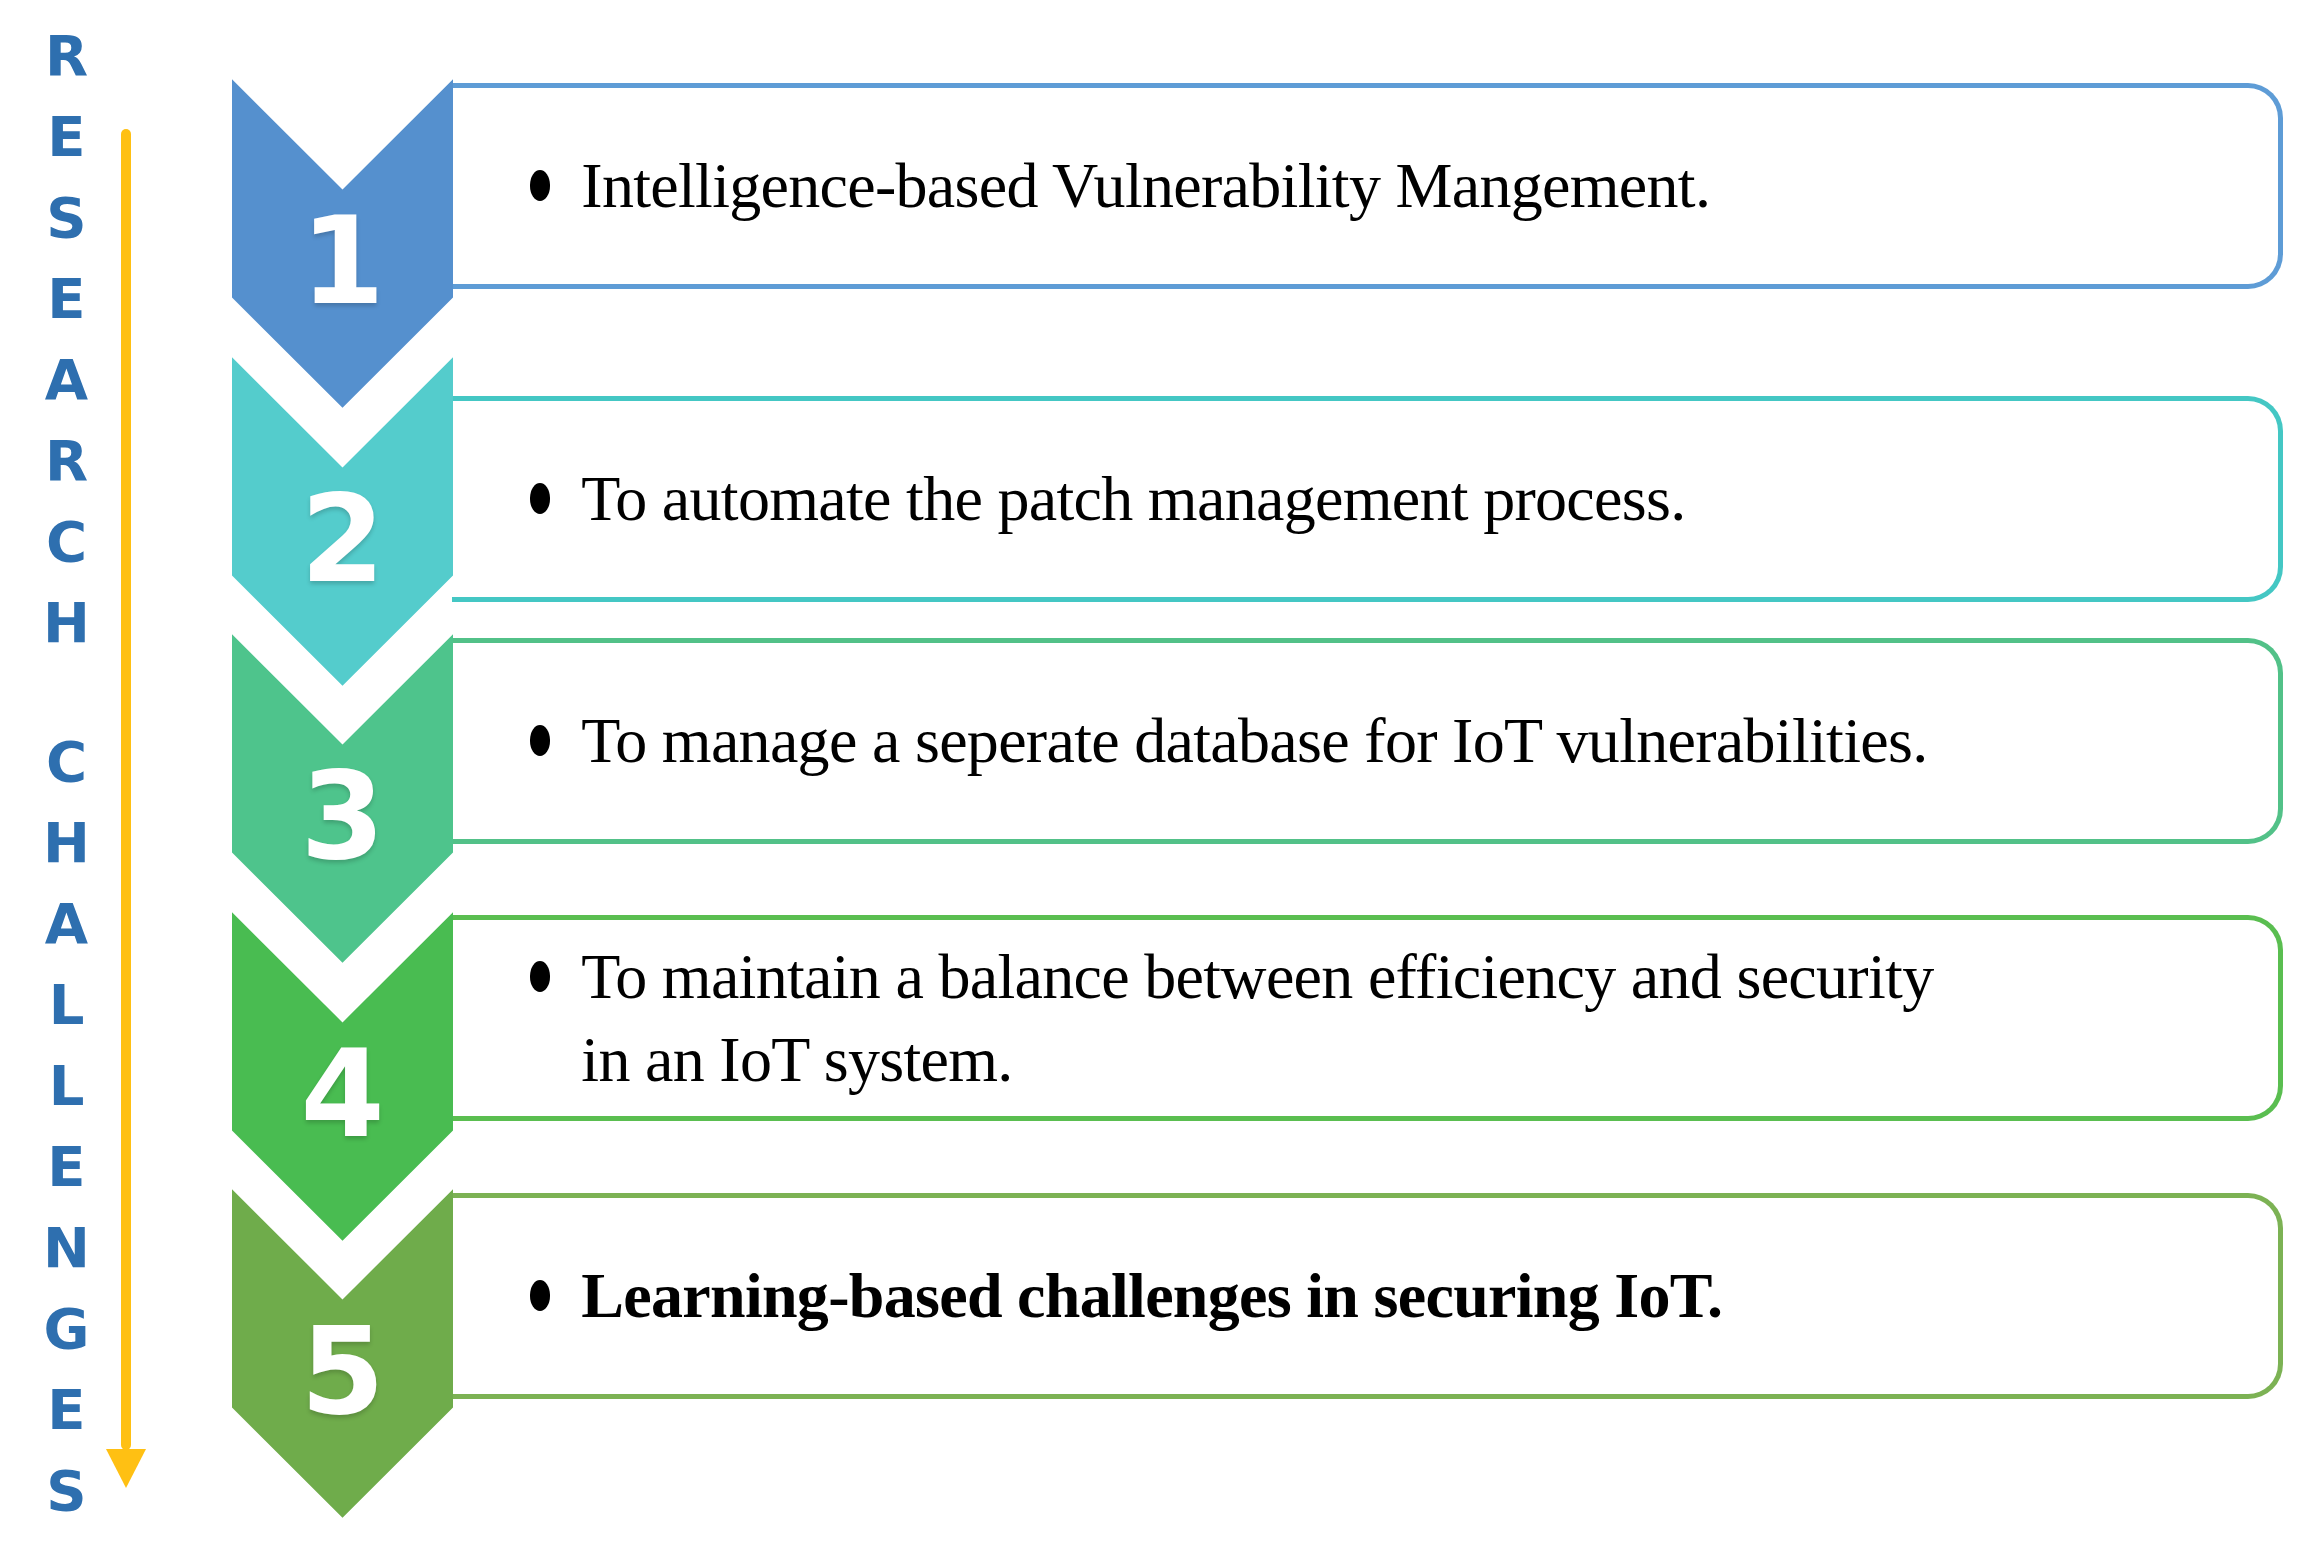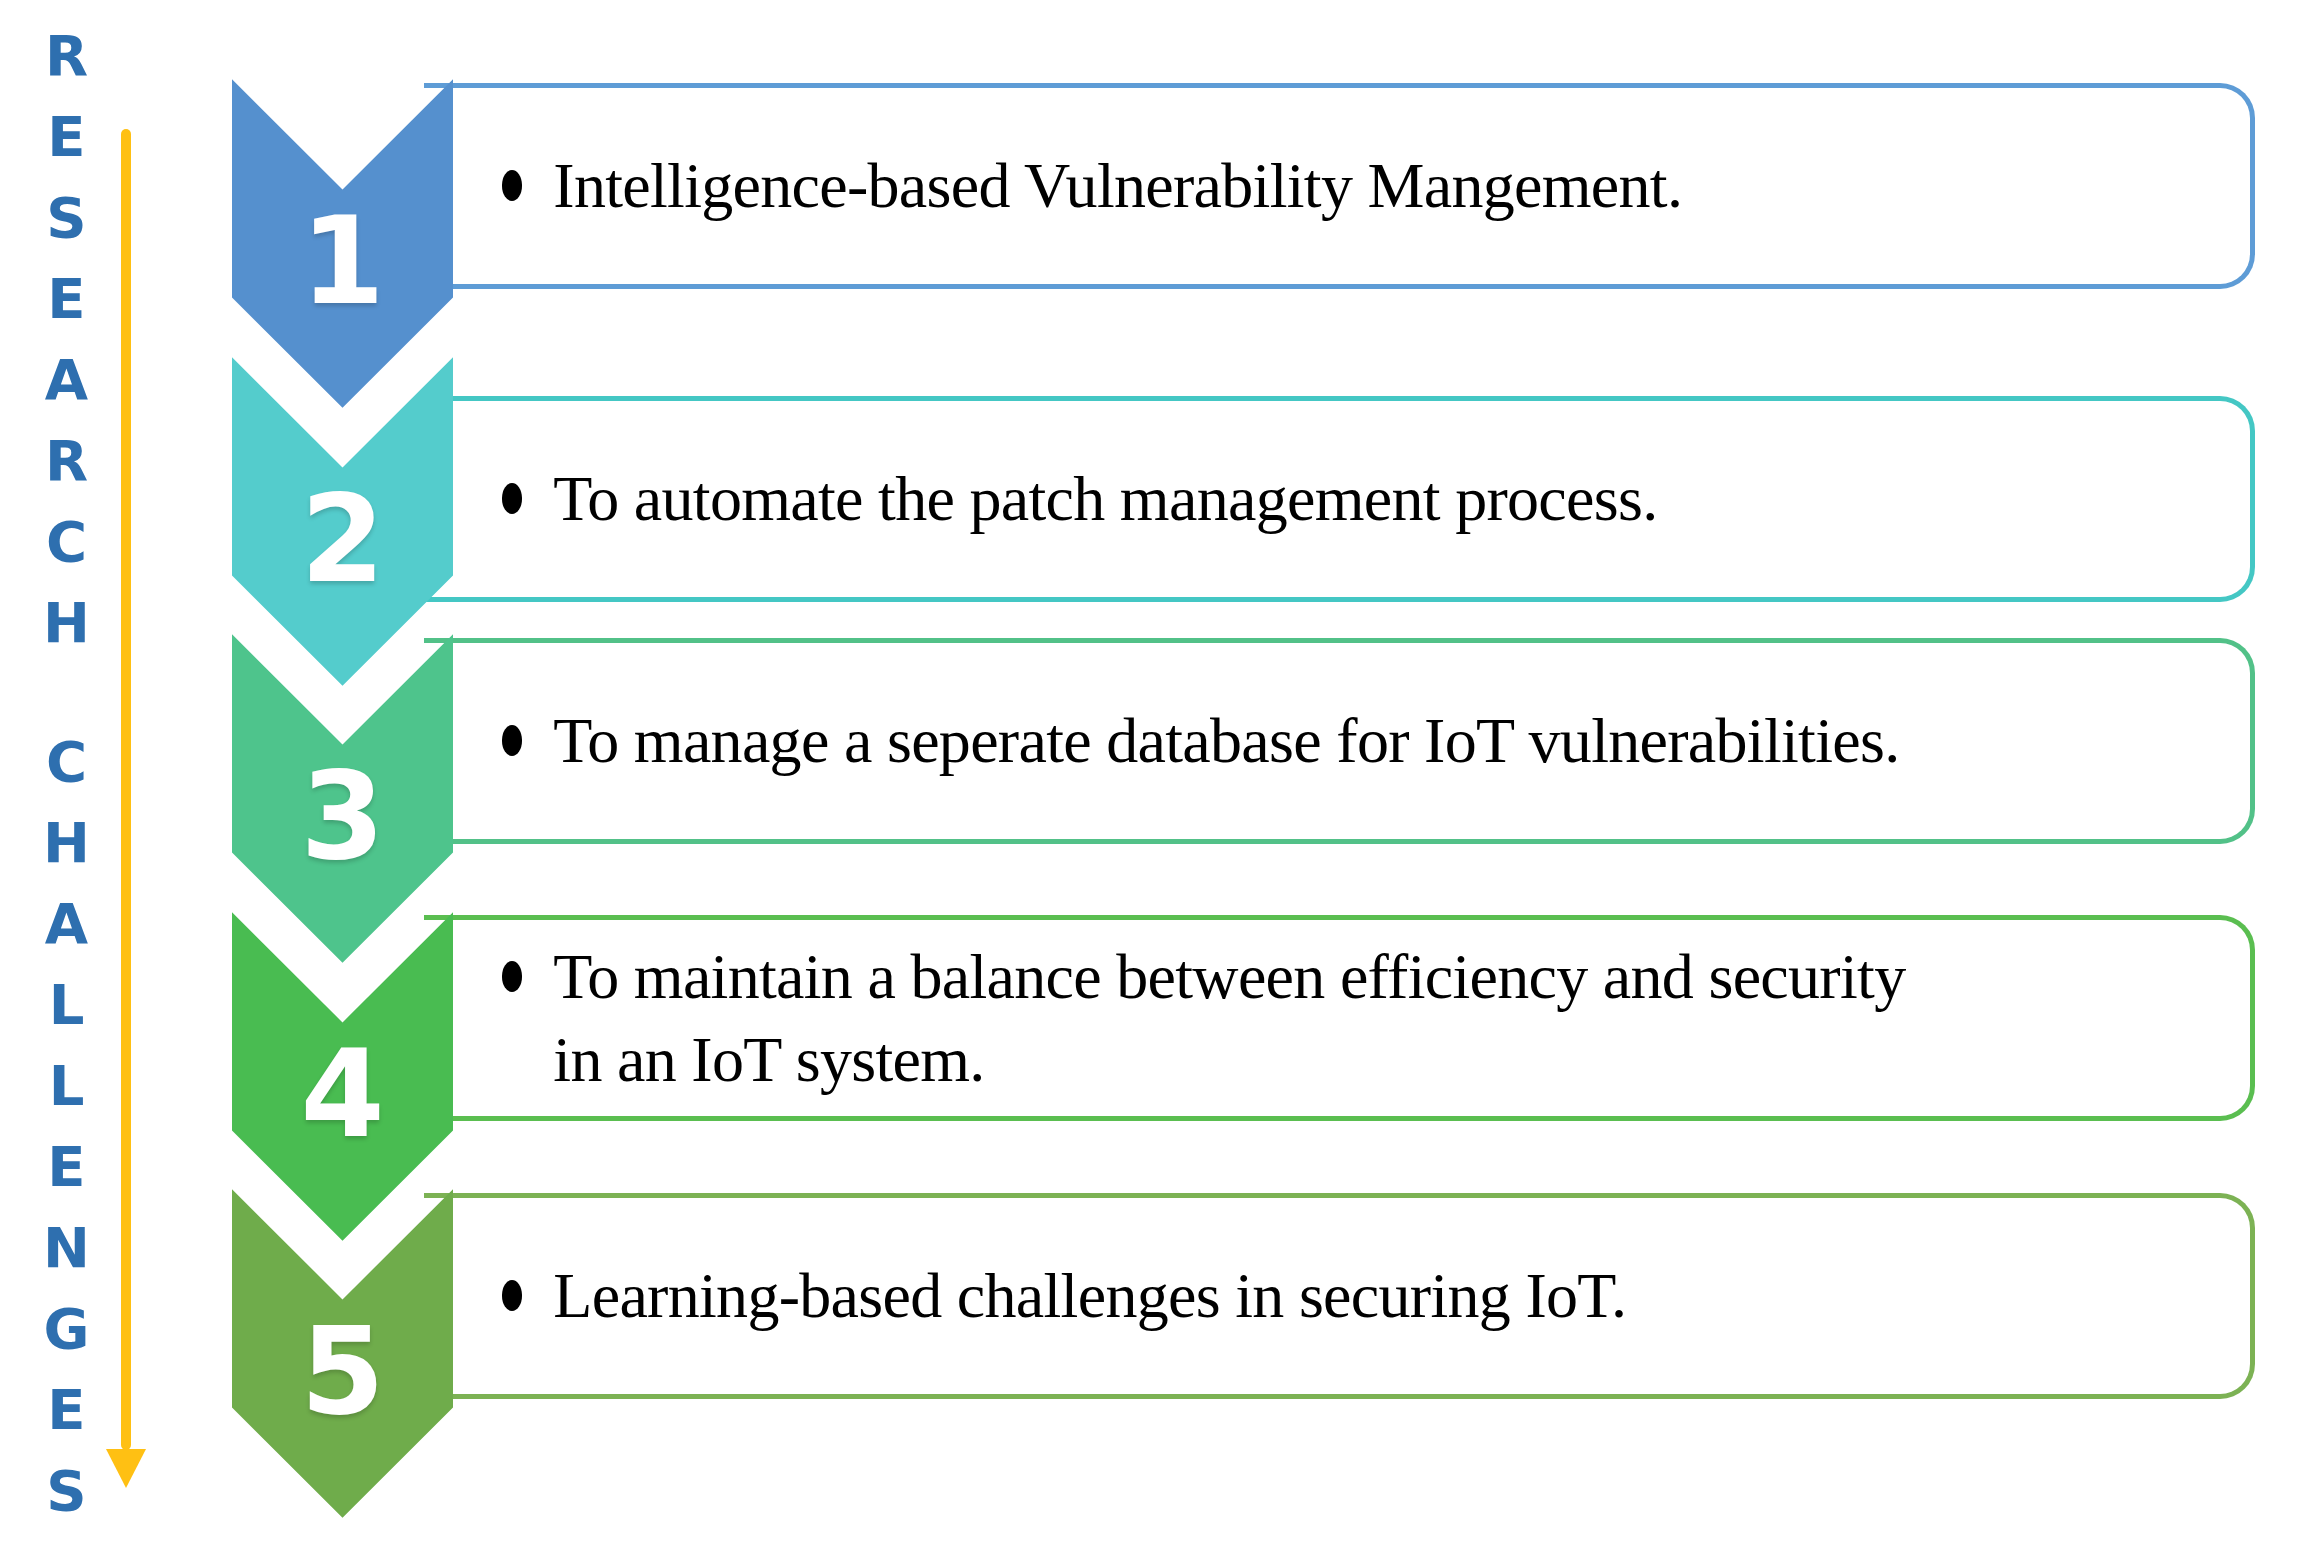--- a/index.html
+++ b/index.html
@@ -18,21 +18,21 @@
               border-top:39px solid #FFC013;}
 
   
   .chevron{position:absolute;left:232px;width:221px;height:329px;}
   .chevron svg{display:block;width:221px;height:329px;}
   .chev-num{position:absolute;left:0;right:0;top:122px;text-align:center;color:#ffffff;
             font-family:"DejaVu Sans",sans-serif;font-weight:bold;font-size:121px;line-height:1;
             text-shadow:0 3.4px 4.7px rgba(0,0,0,0.18);}
 
   
-  .item-box{position:absolute;left:424px;width:1831px;height:206px;box-sizing:border-box;
+  .item-box{position:absolute;left:452px;width:1831px;height:206px;box-sizing:border-box;
             background:#ffffff;border-style:solid;border-width:5.4px 5.4px 5.4px 0;
             border-radius:0 35px 35px 0;display:flex;align-items:center;
             padding-left:78px;padding-right:47px;}
   .item-content{display:flex;align-items:flex-start;}
   .bullet{width:20.3px;height:31px;border-radius:50%;background:#000000;flex:0 0 auto;
           margin-top:26px;margin-right:31px;}
   .item-text{font-family:"Liberation Serif",serif;font-size:64px;line-height:1.3;color:#000000;
              letter-spacing:-0.7px;white-space:pre-line;}
 </style>
 </head>
@@ -81,21 +81,21 @@
     <span class="item-text">To manage a seperate database for IoT vulnerabilities.</span>
   </div>
 </div>
 <div class="item-box" style="top: 915px; border-color: rgb(90, 190, 80);">
   <div class="item-content">
     <span class="bullet"></span>
     <span class="item-text">To maintain a balance between efficiency and security
 in an IoT system.</span>
   </div>
 </div>
-<div class="item-box" style="top: 1193px; border-color: rgb(124, 178, 84);">
+<div class="item-box" style="top: 1193px; border-color: rgb(124, 178, 84); font-weight: bold;">
   <div class="item-content">
     <span class="bullet"></span>
     <span class="item-text">Learning-based challenges in securing IoT.</span>
   </div>
 </div>
 
 <div class="chevron" style="top:79px;">
   <svg viewBox="0 0 327 486">
     <polygon points="0,0 163.5,163 327,0 327,323 163.5,486 0,323" fill="#5590CE"></polygon>
   </svg>

